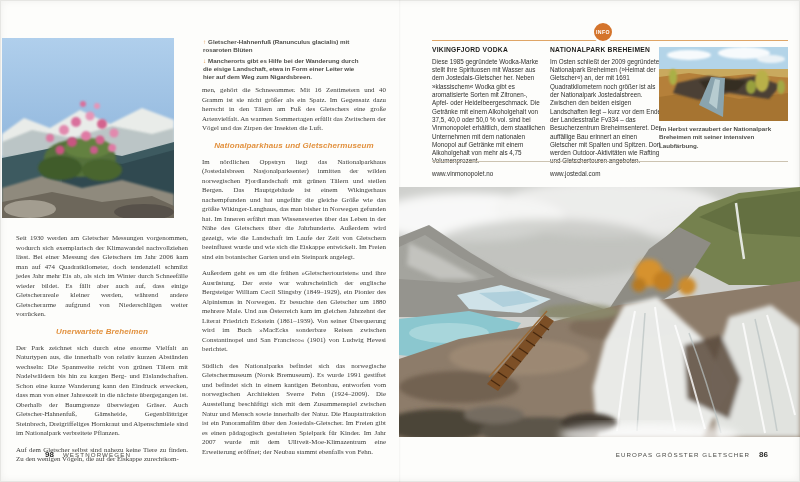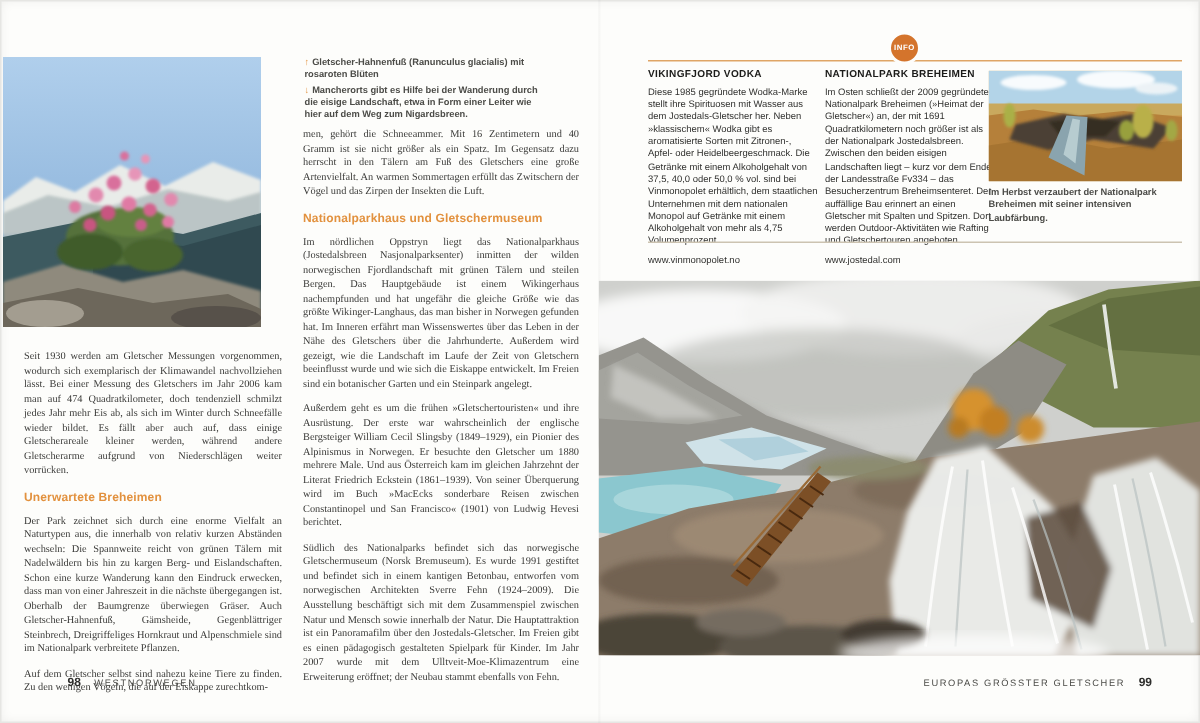--- a/index.html
+++ b/index.html
@@ -16,21 +16,21 @@
   .breheimen-photo{left:659px;top:47px;width:129px;height:74px;}
   .glacier-photo{left:399px;top:187px;width:401px;height:250px;}
 
   
   .body-copy{position:absolute;font-family:"Liberation Serif",serif;font-size:6.9px;
              line-height:1.38;color:#3a3a38;text-align:justify;}
   .body-copy p{margin:0 0 7px 0;}
   .col-left{left:16px;top:233px;width:172px;}
   .col-right{left:202px;top:85px;width:184px;}
   .section-heading{font-family:"Liberation Sans",sans-serif;font-weight:bold;font-size:8px;
-                   color:#E2913E;margin:3px 0 6px 0;text-align:left;letter-spacing:.1px;}
+                   color:#E2913E;margin:3px 0 6px 0;text-align:center;letter-spacing:.1px;font-style:italic;}
 
   .caption-block{position:absolute;left:203px;top:38px;width:162px;font-size:6.2px;
                  line-height:1.35;color:#4c4c48;font-weight:bold;}
   .caption-block .cap{margin:0 0 2px 0;}
   .cap-arrow{color:#E2913E;margin-right:2px;font-weight:bold;}
 
   
   .info-rule-top{position:absolute;left:432px;top:40px;width:356px;height:1px;background:#DFA566;}
   .info-rule-bottom{position:absolute;left:432px;top:161px;width:356px;height:1px;background:#CCC3B1;}
   .info-badge{position:absolute;left:592px;top:21px;width:22px;height:22px;border-radius:50%;
@@ -272,16 +272,16 @@
           <ellipse cx="140" cy="244" rx="60" ry="14" fill="#5c5448"></ellipse>
           <ellipse cx="95" cy="228" rx="30" ry="9" fill="#746c60"></ellipse>
           <ellipse cx="190" cy="236" rx="28" ry="10" fill="#433b30"></ellipse>
         </g>
         <ellipse cx="250" cy="248" rx="90" ry="12" fill="#ffffff" opacity=".7" filter="url(#b5)"></ellipse>
       </svg>
     </div>
 
     <div class="footer footer-right">
       <span class="running-head">EUROPAS GRÖSSTER GLETSCHER</span>
-      <span class="page-number">99</span>
+      <span class="page-number">86</span>
     </div>
   </div>
 </div>
 
 </body></html>

